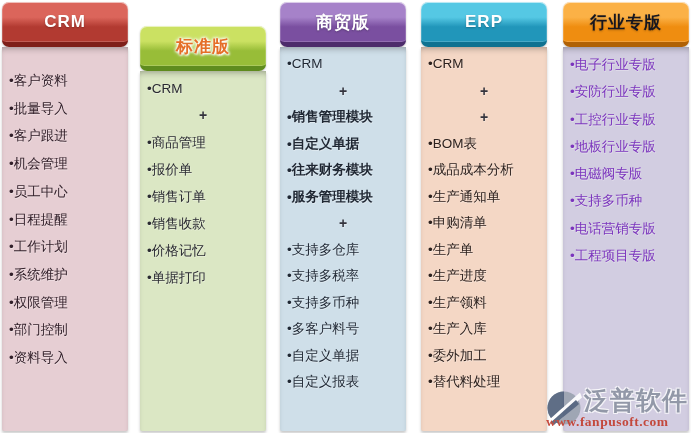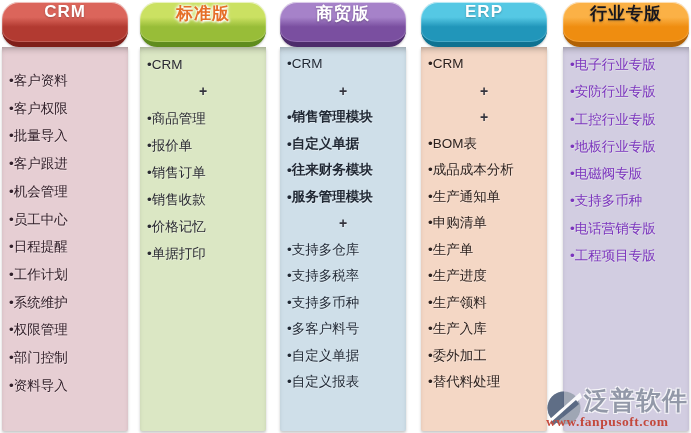--- a/index.html
+++ b/index.html
@@ -5,32 +5,32 @@
   html,body{margin:0;padding:0;background:#fff;}
   .board{
     position:relative;
     width:691px;height:433px;
     background:#fff;
     font-family:"Liberation Sans","DejaVu Sans",sans-serif;
     overflow:hidden;
   }
   .column{position:absolute;top:2px;bottom:2px;width:126px;}
   .col-1{left:2px;}
-  .col-2{left:140px;}
+  .col-2{left:140px;margin-top:24px;}
   .col-3{left:280px;}
   .col-4{left:421px;}
   .col-5{left:563px;}
 
   .header{
     height:40px;
-    border-radius:17px;
+    border-radius:7px;
     border-bottom:5px solid var(--hdr-base);
     background:linear-gradient(to bottom, var(--hdr-top) 0%, var(--hdr-top) 38%, var(--hdr-bottom) 62%, var(--hdr-bottom) 100%);
     box-shadow:inset 0 1px 0 rgba(255,255,255,.5), inset 0 0 0 1px rgba(255,255,255,.18), 0 1px 2px rgba(0,0,0,.25);
-    display:flex;align-items:flex-start;justify-content:center;
+    display:flex;align-items:center;justify-content:center;
   }
   .hdr-label{
     color:var(--hdr-color);
     font-size:17px;font-weight:bold;letter-spacing:1px;
     text-shadow:0 1px 2px rgba(0,0,0,.25);
   }
   .hdr-label.halo{
     text-shadow:0 0 3px #fff,0 0 3px #fff,0 0 4px #fff,1px 1px 2px #fff;
   }
 
@@ -85,21 +85,20 @@
 <body>
 
 <div class="board">
 
     <div class="column col-1" style="--hdr-top: #db655b; --hdr-bottom: #b23a31; --hdr-base: #7e1f1a; --hdr-color: #ffffff; --body-bg: #e6ced3; --item-color: #32202a;">
       <div class="header">
         <span class="hdr-label">CRM</span>
       </div>
       <div class="body">
         <div class="item">•客户资料</div>
-        <div class="item">•客户权限</div>
         <div class="item">•批量导入</div>
         <div class="item">•客户跟进</div>
         <div class="item">•机会管理</div>
         <div class="item">•员工中心</div>
         <div class="item">•日程提醒</div>
         <div class="item">•工作计划</div>
         <div class="item">•系统维护</div>
         <div class="item">•权限管理</div>
         <div class="item">•部门控制</div>
         <div class="item">•资料导入</div>

